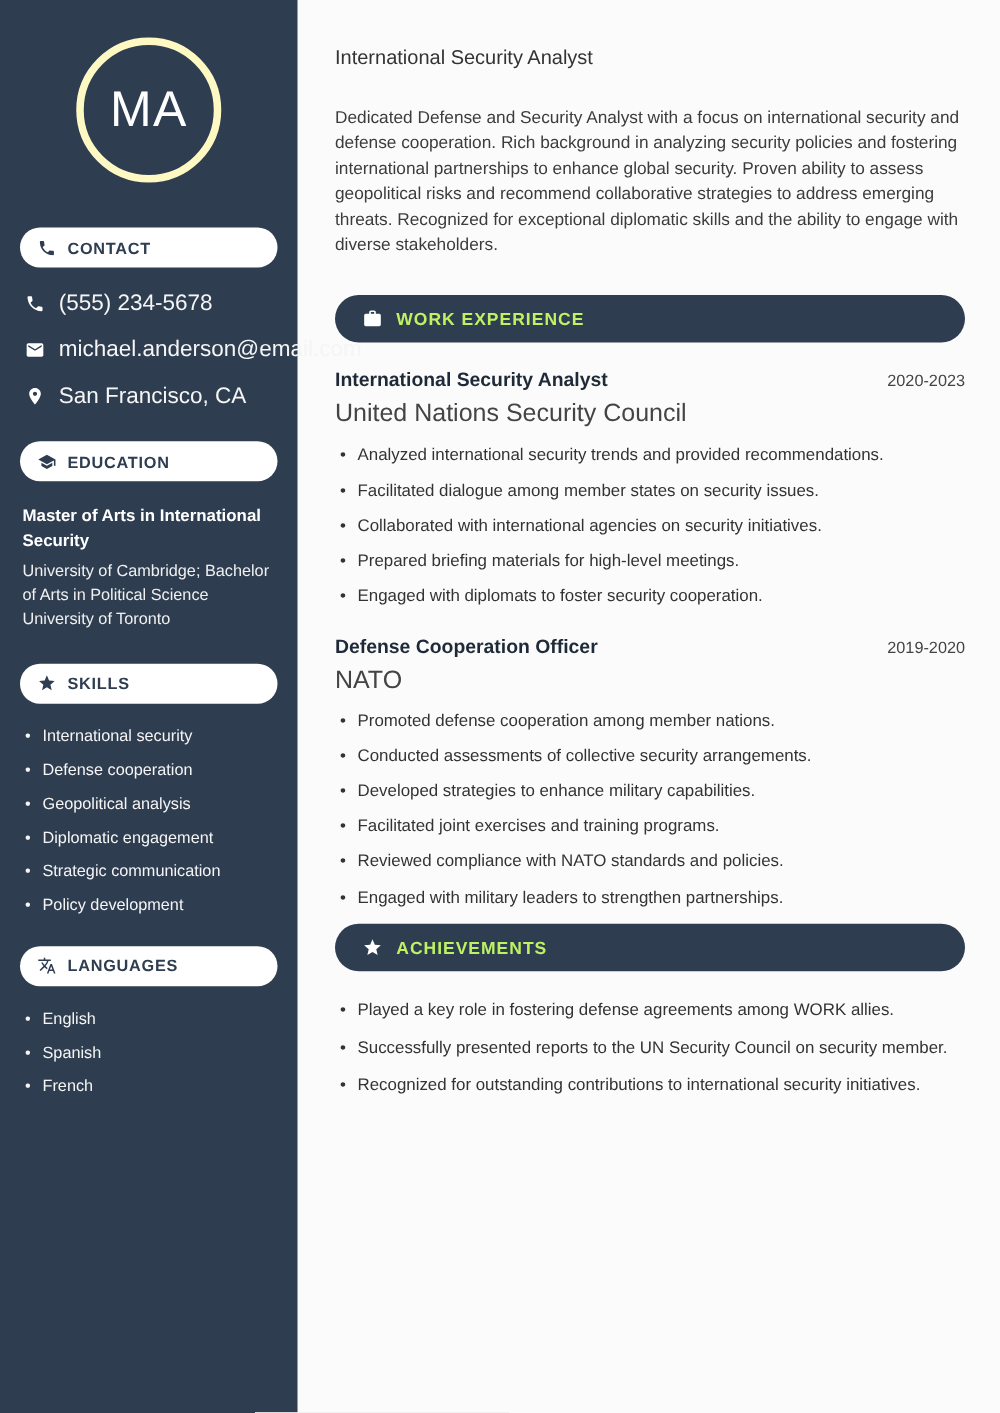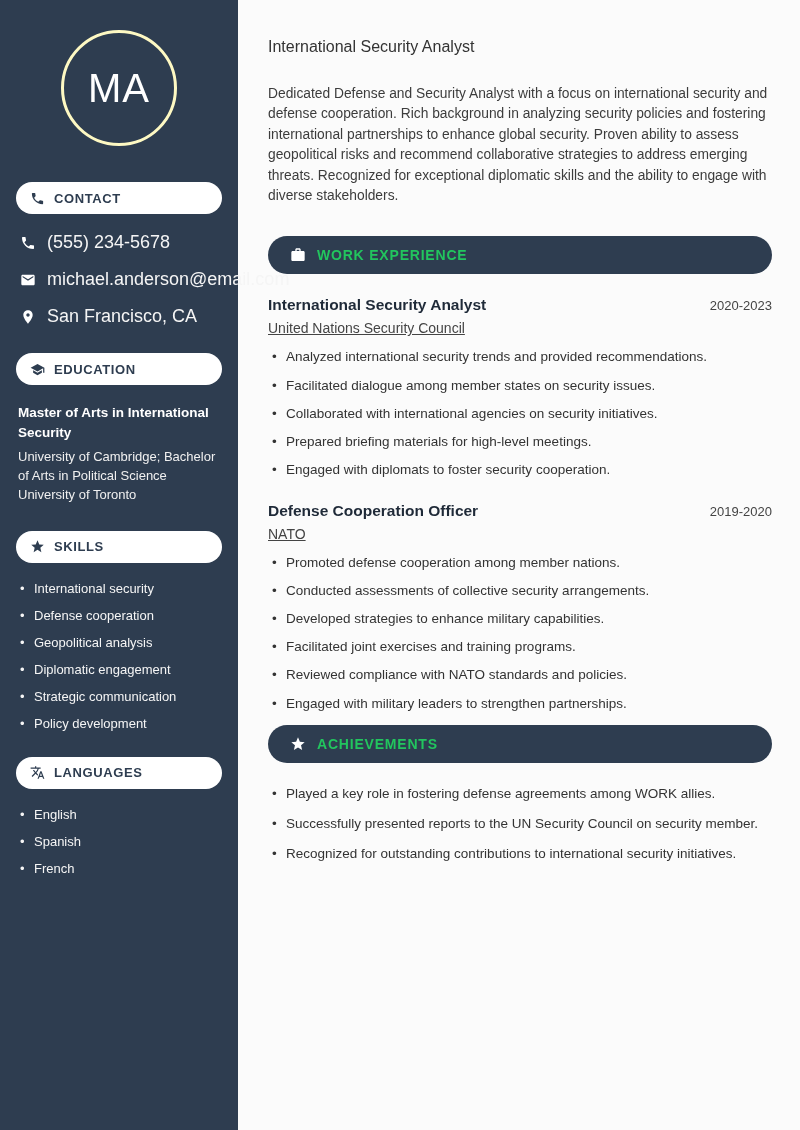--- a/index.html
+++ b/index.html
@@ -11,21 +11,21 @@
   }
 
   
   .sidebar {
     width:238px; flex-shrink:0;
     background:#2e3d50; color:#ffffff;
     padding:28px 16px 20px 16px;
   }
   .avatar {
     width:116px; height:116px; margin:2px auto 36px auto;
-    border:3px solid #fef9c3; border-radius:50%;
+    border:6px solid #fef9c3; border-radius:50%;
     display:flex; align-items:center; justify-content:center;
     font-size:40px; letter-spacing:1px; color:#ffffff; font-weight:400;
   }
   .side-pill {
     background:#ffffff; color:#2e3d50;
     border-radius:18px; height:32px;
     display:flex; align-items:center; gap:9px;
     padding:12px 14px; margin:0 0 18px 0;
     font-weight:bold; font-size:13px; letter-spacing:0.6px;
   }
@@ -52,33 +52,33 @@
   .name {
     color:#2d3e50; font-weight:bold;
     font-size:38px; line-height:1.06; letter-spacing:0.5px;
   }
   .job-title { font-size:16px; color:#333333; margin:12px 0 28px 0; }
   .summary {
     font-size:13.8px; line-height:1.48; color:#3c3c3c;
     margin-bottom:30px;
   }
   .section-pill {
-    background:#2e3d50; color:#22c55e;
+    background:#2e3d50; color:#bef264;
     border-radius:20px; height:38px;
     display:flex; align-items:center; gap:11px;
     padding:0 22px; margin-bottom:22px;
     font-weight:bold; font-size:14px; letter-spacing:0.8px;
   }
   .section-pill svg { width:16px; height:16px; fill:#ffffff; flex-shrink:0; }
   .job-head {
     display:flex; justify-content:space-between; align-items:baseline;
   }
   .job-role { font-weight:bold; font-size:15.5px; color:#1f2a38; }
   .job-dates { font-size:13px; color:#444444; }
-  .job-company { font-size:14px; color:#444444; margin:6px 0 12px 0;text-decoration:underline; }
+  .job-company { font-size:20px; color:#444444; margin:6px 0 12px 0; }
   .main-list { list-style:none; margin:0 0 22px 2px; }
   .main-list li {
     position:relative; padding-left:16px;
     font-size:13.5px; color:#333333; margin-bottom:10px; line-height:1.35;
   }
   .main-list li::before {
     content:"•"; position:absolute; left:2px; top:0; color:#333333;
   }
   .achieve-list { margin-top:2px; }
   .achieve-list li { margin-bottom:12px; }

